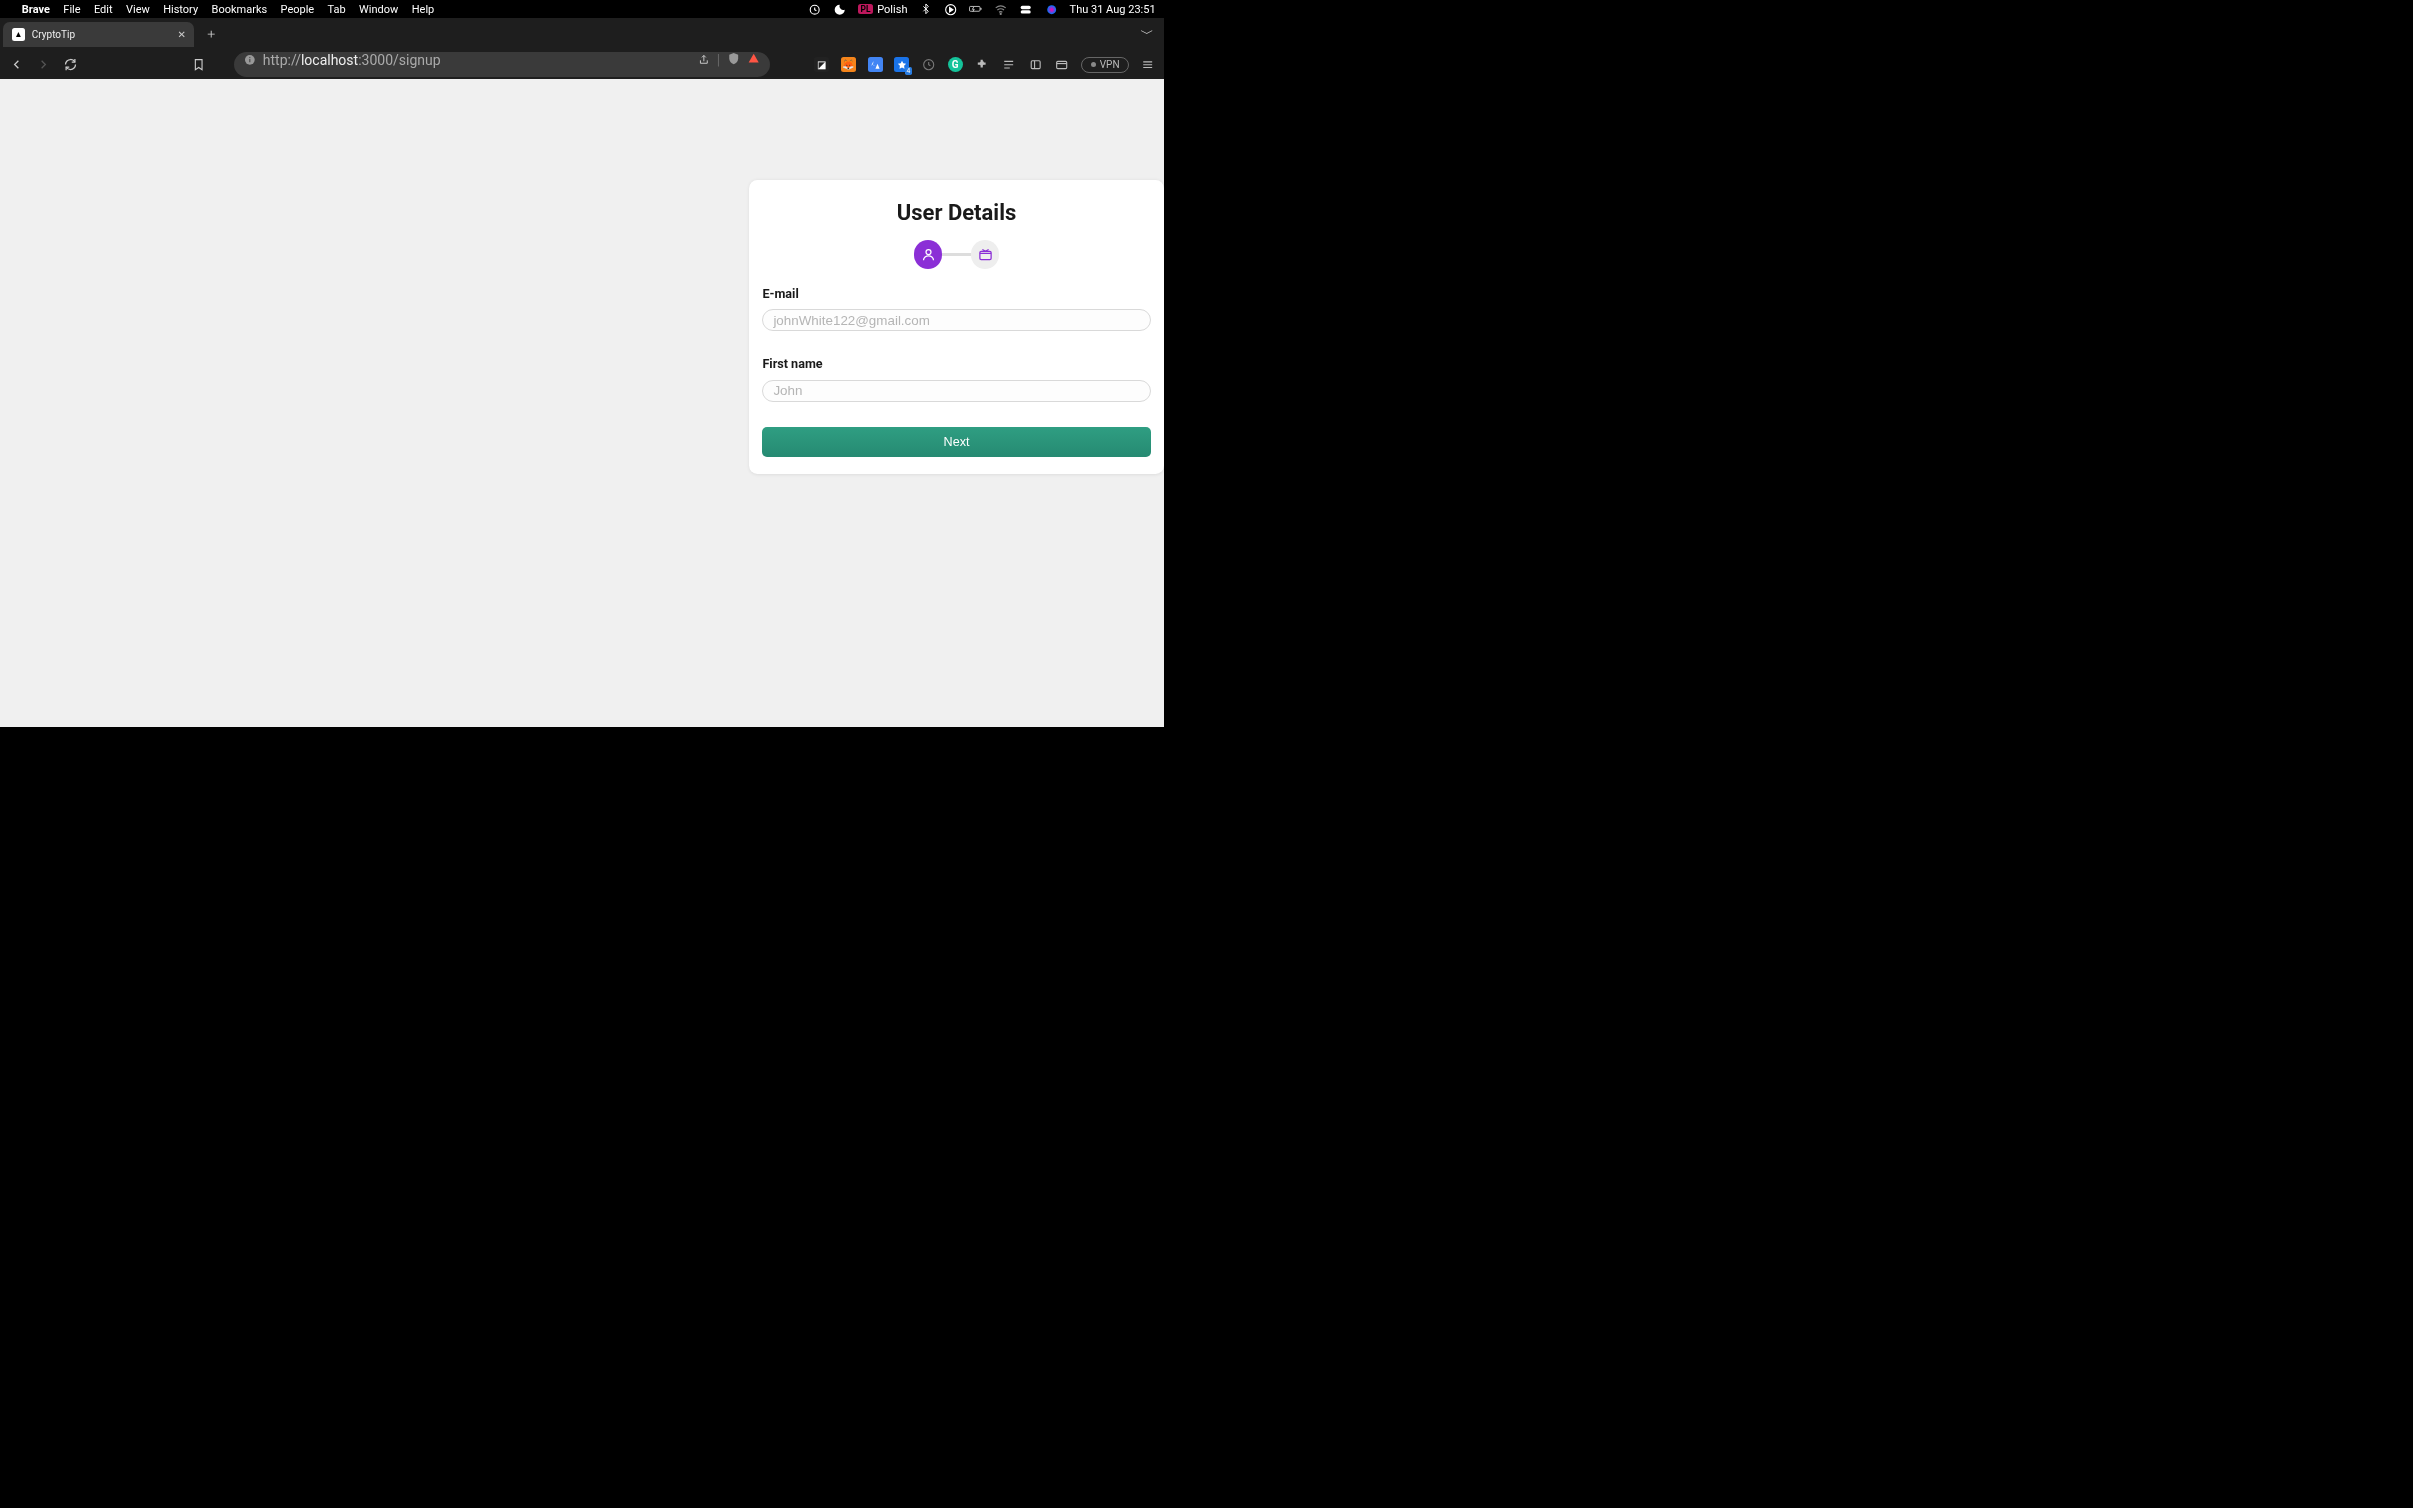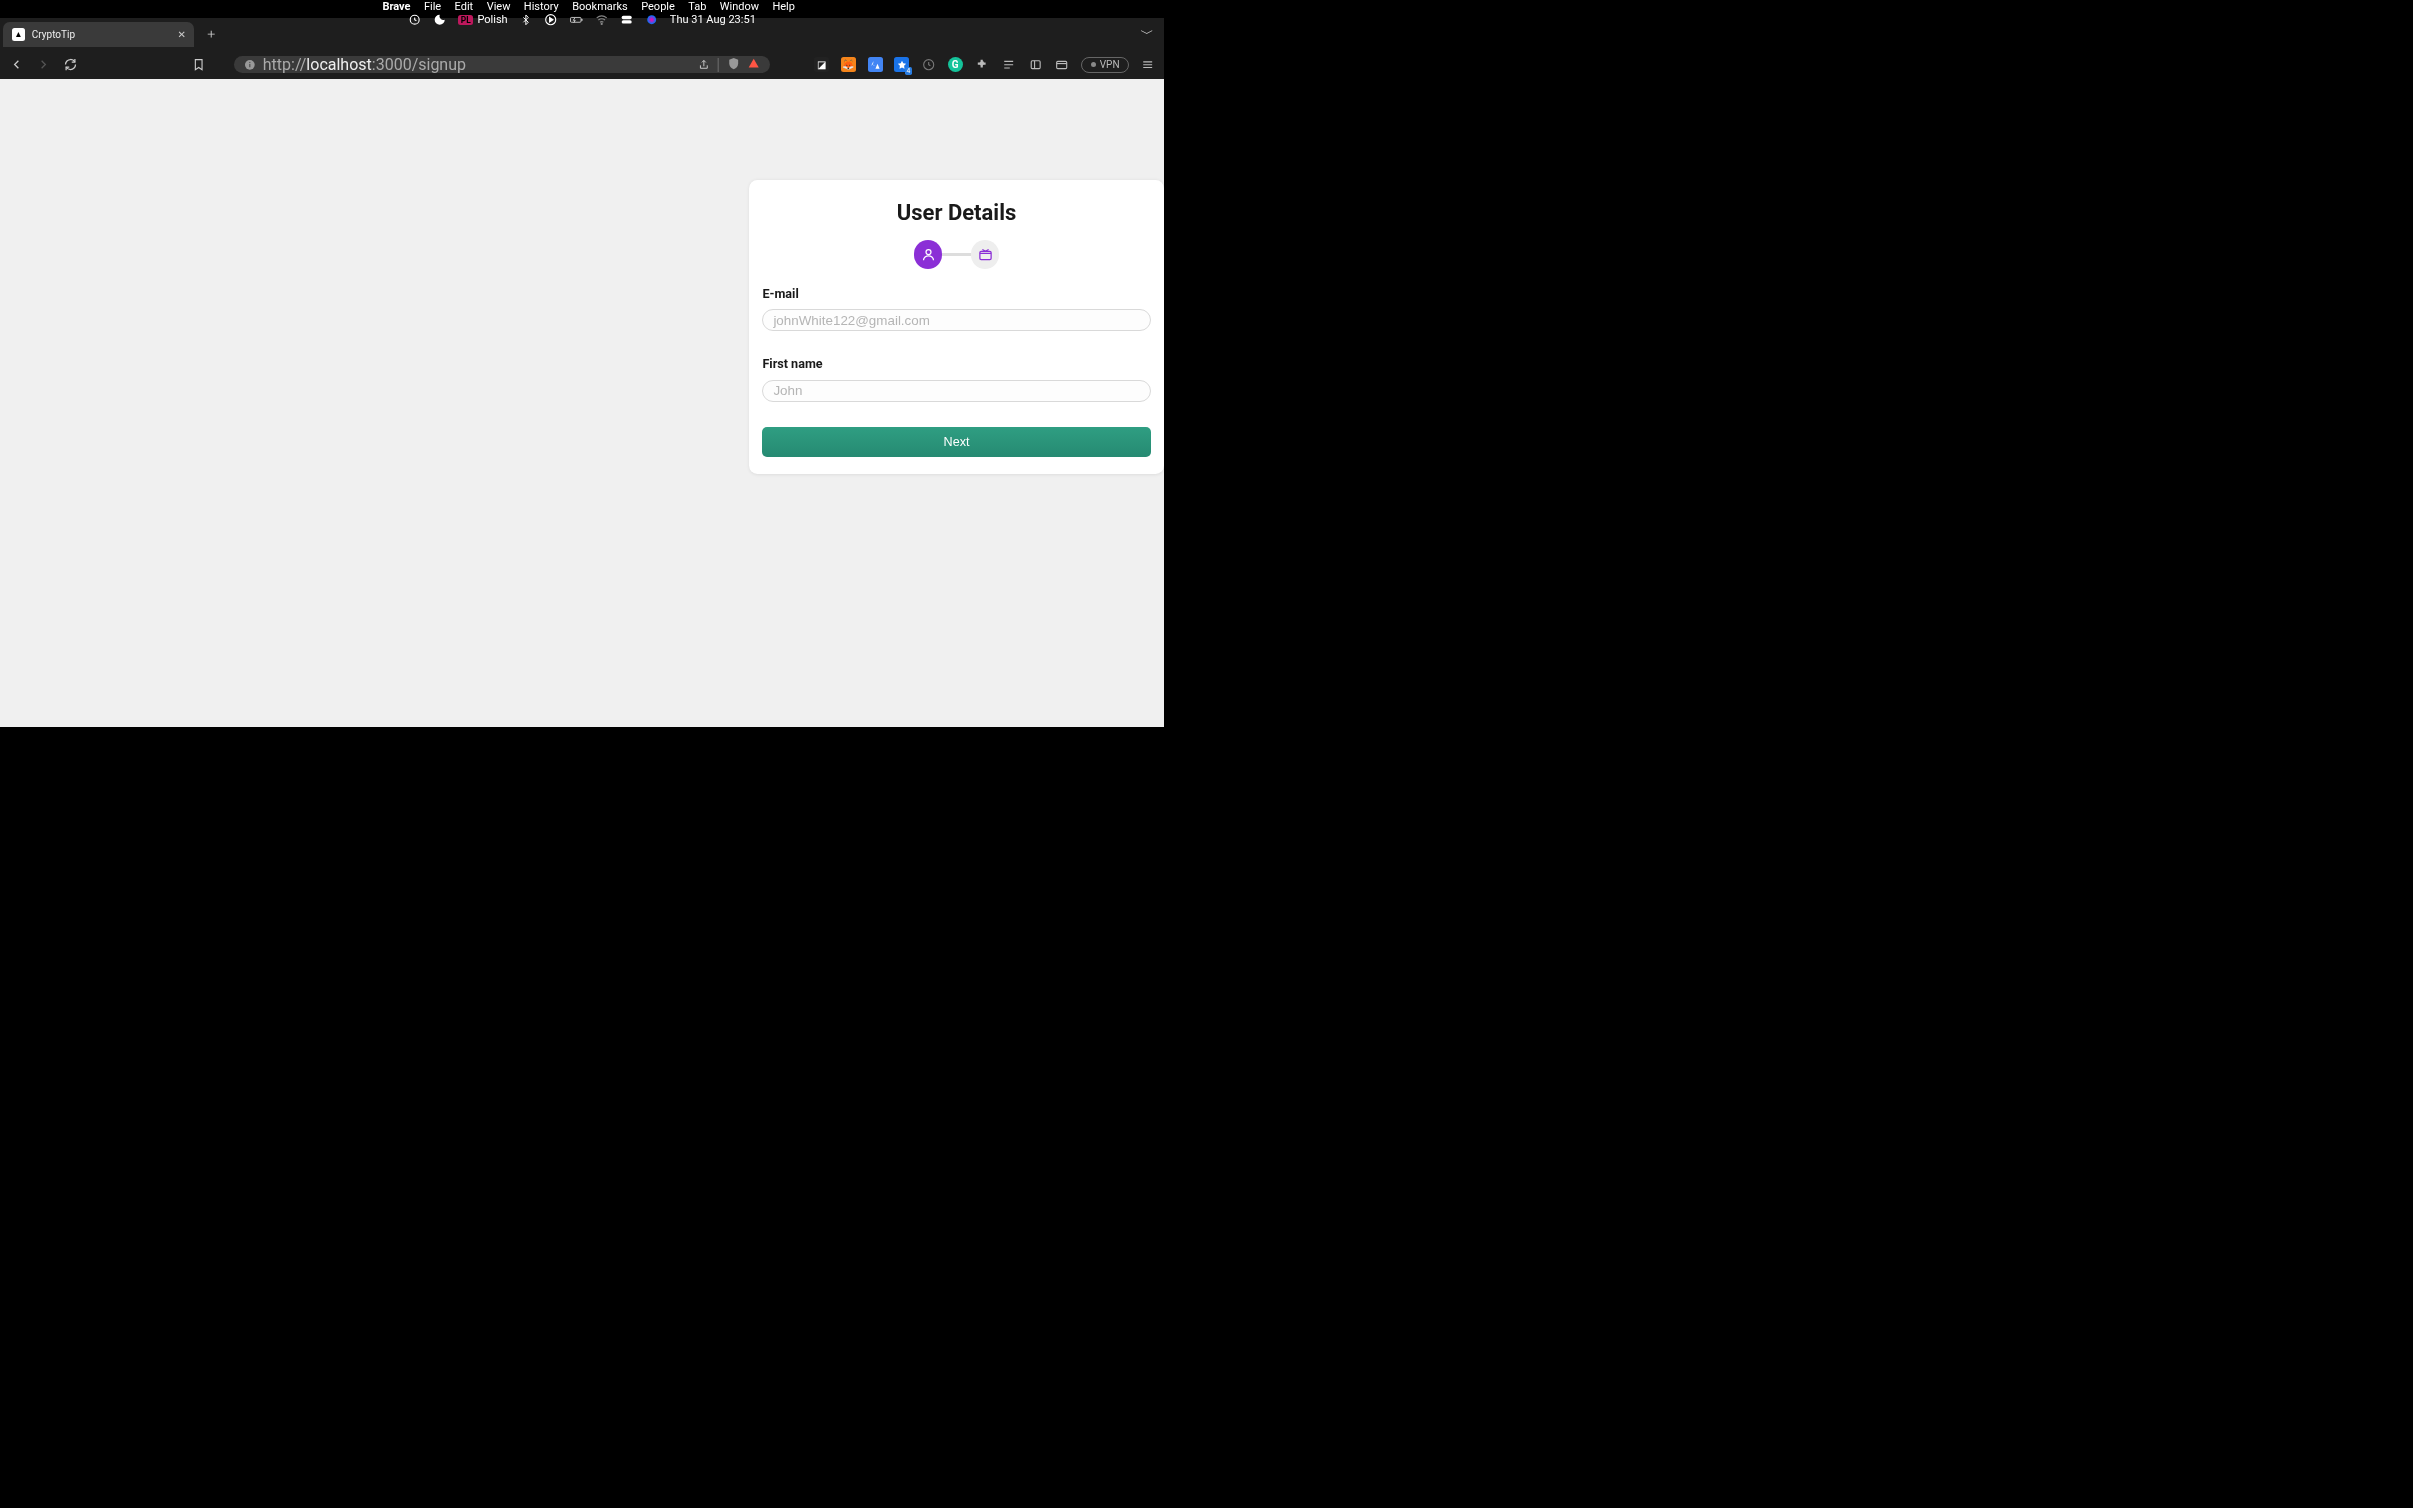--- a/index.html
+++ b/index.html
@@ -14,21 +14,20 @@
     
     .menubar {
       display: flex;
       align-items: center;
       height: 18.4px;
       background: #000;
       color: #fff;
       padding: 0 8.4px;
       font-size: 11px;
       justify-content: space-between;
-      flex-direction: column;
     }
     .menubar-left, .menubar-right {
       display: flex;
       align-items: center;
       gap: 13.4px;
     }
     .menubar-left .app-name { font-weight: 700; }
     .menubar-right { gap: 11.7px; font-size: 11px; }
     .menubar-right .icon { width: 13.4px; height: 13.4px; display:inline-flex; align-items:center; justify-content:center; }
     .lang-badge {
@@ -99,29 +98,28 @@
     }
     .nav-btn {
       width: 17px; height:17px;
       display:flex; align-items:center; justify-content:center;
       color:#999;
     }
     .nav-btn.disabled { color:#555; }
     .addr-bookmark { margin-left:101px; color:#999; }
     .addr-bar {
       flex: 0 0 536px;
-      height: 17px;
+      height: 25px;
       background: #3a3a3a;
       border-radius: 12.6px;
       display: flex;
-      align-items: center;
       padding: 0 10px;
       gap: 6.7px;
       color:#aaa;
-      font-size:16px;
+      font-size:14px;
       margin-left:17px;
     }
     .addr-bar .url-text { flex:1; }
     .addr-bar .url-host { color:#eee; }
     .toolbar-right {
       display:flex;
       align-items:center;
       gap:11.7px;
       margin-left:auto;
       color:#bbb;

